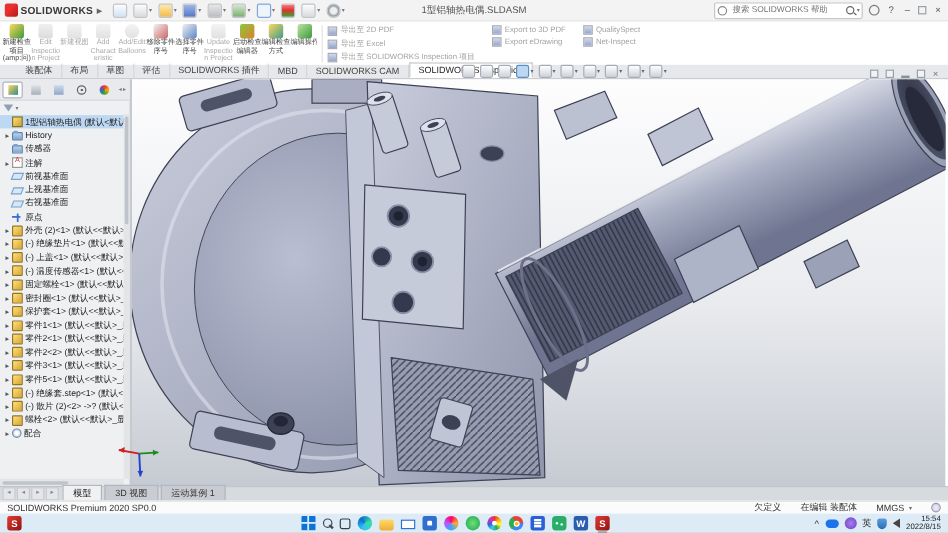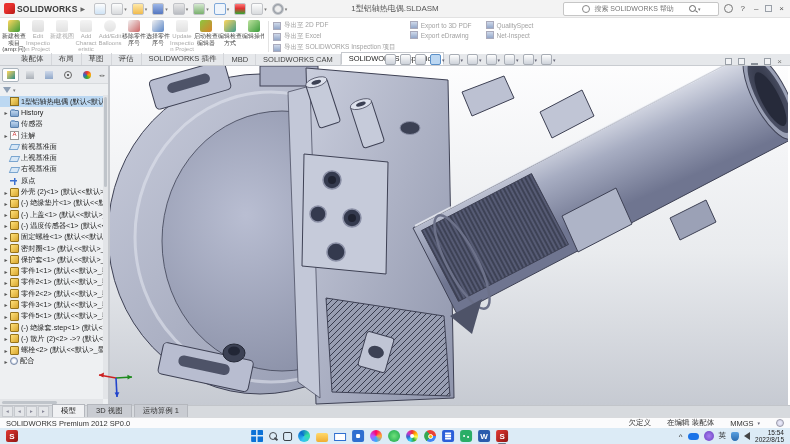--- a/index.html
+++ b/index.html
@@ -21,21 +21,21 @@
   [data-name="save-icon"]{background:linear-gradient(#9db7e8,#5577c0);}
   [data-name="open-folder-icon"]{background:linear-gradient(#ffe9a8,#f0bb4e);}
   [data-name="print-icon"]{background:linear-gradient(#e8e8e8,#b9bcc2);}
   [data-name="undo-icon"]{background:linear-gradient(#d5e8d0,#7ab06e);}
   [data-name="select-arrow-icon"]{background:#eef4fb;border-color:#7fa8d9;}
   [data-name="rebuild-icon"]{background:linear-gradient(#f77,#d33 45%,#3a3);}
   [data-name="options-gear-icon"]{border-radius:50%;background:radial-gradient(#eee 35%,#9aa0a8 60%);}
   .t-title{position:absolute;left:0;right:0;text-align:center;font-size:8px;color:#555;pointer-events:none;}
   .t-right{margin-left:auto;display:flex;align-items:center;gap:5px;z-index:2;}
   .searchbox{display:flex;align-items:center;gap:2px;width:118px;height:12px;background:#fff;
-             border:1px solid #c6c6c6;border-radius:2px;padding:0 18px;}
+             border:1px solid #c6c6c6;border-radius:2px;padding:0 2px;}
   .searchbox input{border:0;outline:0;flex:1;font-size:7px;font-family:"Liberation Sans",sans-serif;color:#888;background:transparent;min-width:0;}
   .sb-ico{width:8px;height:8px;border-radius:50%;border:1px solid #888;box-sizing:border-box;flex:none;position:relative;}
   .sb-mag{width:7px;height:7px;border:1.2px solid #666;border-radius:50%;box-sizing:border-box;flex:none;position:relative;}
   .sb-mag::after{content:"";position:absolute;width:3px;height:1.2px;background:#666;right:-3px;bottom:-1px;transform:rotate(40deg);}
   .wc{font-size:8px;color:#555;padding:0 2px;}
   .wc-user{width:9px;height:9px;border-radius:50%;border:1px solid #777;box-sizing:border-box;}
   
   .ribbon{position:absolute;top:18px;left:0;right:0;height:36px;background:#fff;display:flex;align-items:stretch;
           padding:1px 2px 0 2px;box-sizing:border-box;overflow:hidden;}
   .rb-btns{display:flex;align-items:flex-start;flex:none;width:262px;overflow:hidden;}
@@ -669,21 +669,21 @@
       <span class="dts" data-name="tab-scroll-last-icon">▸</span>
     </span>
     <span id="doc-tabs" style="display:flex;align-items:flex-end;">
         <span class="dtab active" data-name="doc-tab-模型">模型</span>
         <span class="dtab" data-name="doc-tab-3D 视图">3D 视图</span>
         <span class="dtab" data-name="doc-tab-运动算例 1">运动算例 1</span>
       </span>
   </div>
 
   <div class="statusbar" data-name="status-bar">
-    <span data-name="status-version">SOLIDWORKS Premium 2012 SP0.0</span>
+    <span data-name="status-version">SOLIDWORKS Premium 2020 SP0.0</span>
     <span class="sb-right" id="sb-right">
         <span data-name="status-item">欠定义</span>
         <span data-name="status-item">在编辑 装配体</span>
         <span data-name="status-item">MMGS</span>
         <span class="sb-caret" data-name="units-caret-icon">▾</span>
         <span class="sb-circ" data-name="status-tag-icon"></span>
       </span>
   </div>
 
   <div class="taskbar" data-name="windows-taskbar">

